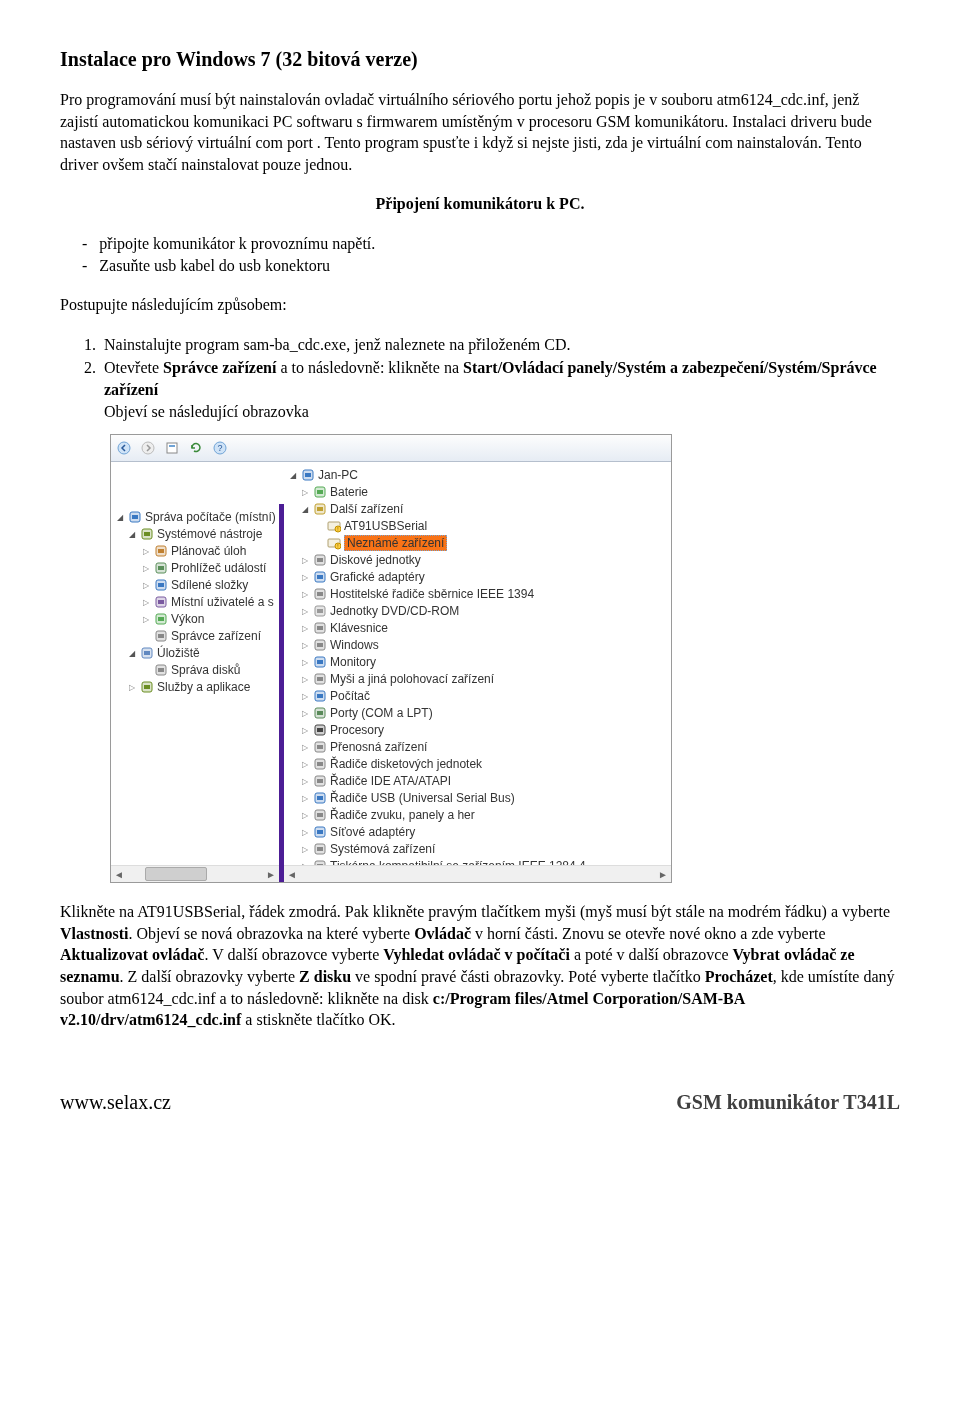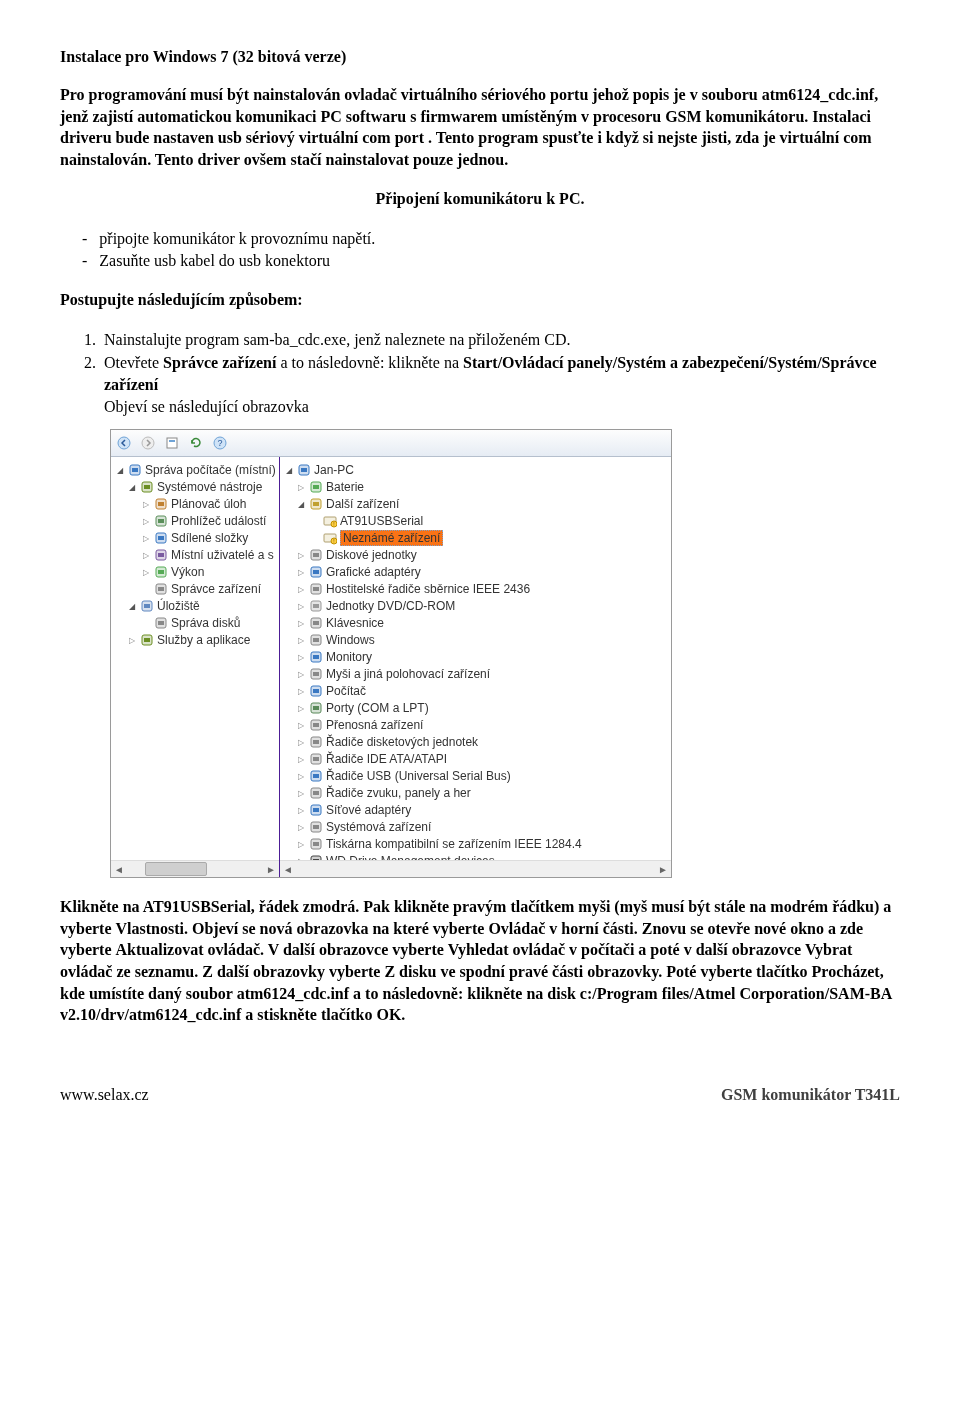--- a/index.html
+++ b/index.html
@@ -6,28 +6,27 @@
     font-family: "Times New Roman", serif;
     font-size: 16px;
     color: #000;
     margin: 0;
     padding: 48px 60px;
     width: 960px;
     box-sizing: border-box;
     background: #fff;
   }
   h2 {
-    font-size: 16px;
+    font-size: 20px;
     font-weight: bold;
     margin: 0 0 18px 0;
   }
   p {
     margin: 0 0 18px 0;
     line-height: 1.35;
-    font-weight: bold;
   }
   .section-head {
     font-weight: bold;
     margin: 0 0 18px 0;
     text-align: center;
   }
   ul.dash {
     list-style: none;
     padding: 0;
     margin: 0 0 18px 0;
@@ -72,23 +71,24 @@
     width: 14px;
     height: 14px;
     display: inline-block;
   }
   .devmgr-body {
     display: flex;
     height: 420px;
   }
   .devmgr-left {
     width: 168px;
-    border-right: 1px solid #4c1d95;
+    border-right: 5px solid #4c1d95;
     overflow: hidden;
     position: relative;
+    margin-top: 42px;
   }
   .devmgr-right {
     flex: 1;
     overflow: hidden;
     position: relative;
   }
   .tree {
     padding: 4px 2px 4px 4px;
   }
   .row {
@@ -144,21 +144,21 @@
   .hscroll .arrowbtn {
     width: 16px;
     text-align: center;
     color: #666;
     font-size: 10px;
   }
   .footer {
     display: flex;
     justify-content: space-between;
     margin-top: 60px;
-    font-size: 16px;
+    font-size: 20px;
   }
   .footer .right {
     color: #404040;
     font-weight: bold;
   }
   .svg-ico { width:14px; height:14px; }
 </style>
 </head>
 <body>
 
@@ -401,21 +401,21 @@
             <span class="lbl">Grafické adaptéry</span>
           </div>
           <div class="row ind1">
             <span class="arrow closed"></span>
             <span class="ico">
               <svg class="svg-ico" viewBox="0 0 14 14">
                 <rect x="2" y="2" width="10" height="10" rx="2" fill="#888" fill-opacity="0.25" stroke="#888"></rect>
                 <rect x="4" y="5" width="6" height="4" fill="#888"></rect>
               </svg>
             </span>
-            <span class="lbl">Hostitelské řadiče sběrnice IEEE 2436</span>
+            <span class="lbl">Hostitelské řadiče sběrnice IEEE 1394</span>
           </div>
           <div class="row ind1">
             <span class="arrow closed"></span>
             <span class="ico">
               <svg class="svg-ico" viewBox="0 0 14 14">
                 <rect x="2" y="2" width="10" height="10" rx="2" fill="#999" fill-opacity="0.25" stroke="#999"></rect>
                 <rect x="4" y="5" width="6" height="4" fill="#999"></rect>
               </svg>
             </span>
             <span class="lbl">Jednotky DVD/CD-ROM</span>
@@ -472,20 +472,30 @@
           </div>
           <div class="row ind1">
             <span class="arrow closed"></span>
             <span class="ico">
               <svg class="svg-ico" viewBox="0 0 14 14">
                 <rect x="2" y="2" width="10" height="10" rx="2" fill="#5a8a5a" fill-opacity="0.25" stroke="#5a8a5a"></rect>
                 <rect x="4" y="5" width="6" height="4" fill="#5a8a5a"></rect>
               </svg>
             </span>
             <span class="lbl">Porty (COM a LPT)</span>
+          </div>
+          <div class="row ind1">
+            <span class="arrow closed"></span>
+            <span class="ico">
+              <svg class="svg-ico" viewBox="0 0 14 14">
+                <rect x="2" y="2" width="10" height="10" rx="2" fill="#444" fill-opacity="0.25" stroke="#444"></rect>
+                <rect x="4" y="5" width="6" height="4" fill="#444"></rect>
+              </svg>
+            </span>
+            <span class="lbl">Procesory</span>
           </div>
           <div class="row ind1">
             <span class="arrow closed"></span>
             <span class="ico">
               <svg class="svg-ico" viewBox="0 0 14 14">
                 <rect x="2" y="2" width="10" height="10" rx="2" fill="#888" fill-opacity="0.25" stroke="#888"></rect>
                 <rect x="4" y="5" width="6" height="4" fill="#888"></rect>
               </svg>
             </span>
             <span class="lbl">Přenosná zařízení</span>

